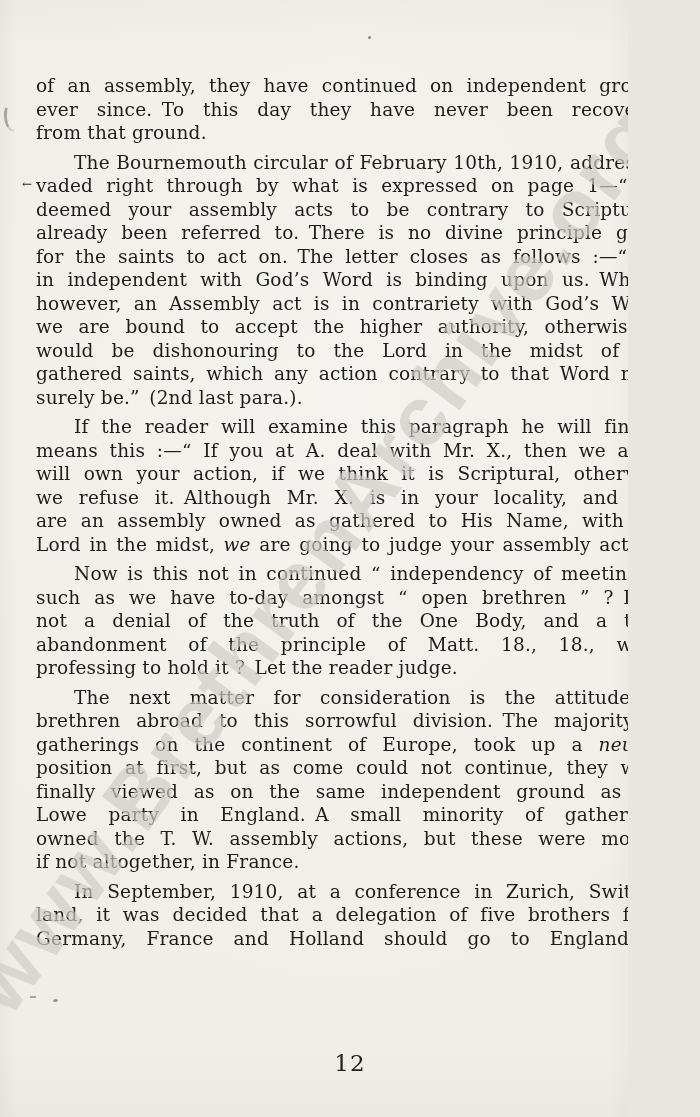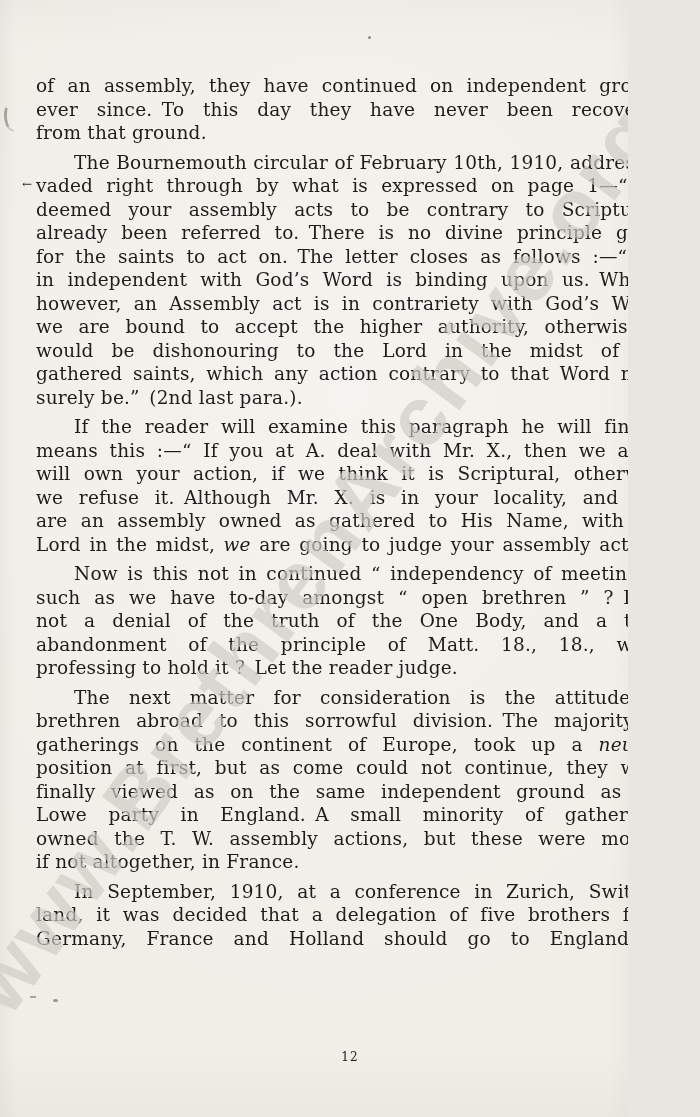--- a/index.html
+++ b/index.html
@@ -36,21 +36,21 @@
   .line.flush {
     text-align: right;
     text-align-last: left;
   }
   .line i { font-style: italic; }
   .page-number {
     position: absolute;
     left: 0; top: 1050px;
     width: 700px;
     text-align: center;
-    font-size: 12px;
+    font-size: 23px;
     color: #242220;
     letter-spacing: 1px;
   }
   .watermark {
     position: absolute;
     left: 50%; top: 50%;
     transform: translate(-50%, -50%) rotate(-53.5deg);
     transform-origin: center;
     white-space: nowrap;
     font-family: "Liberation Sans", sans-serif;

